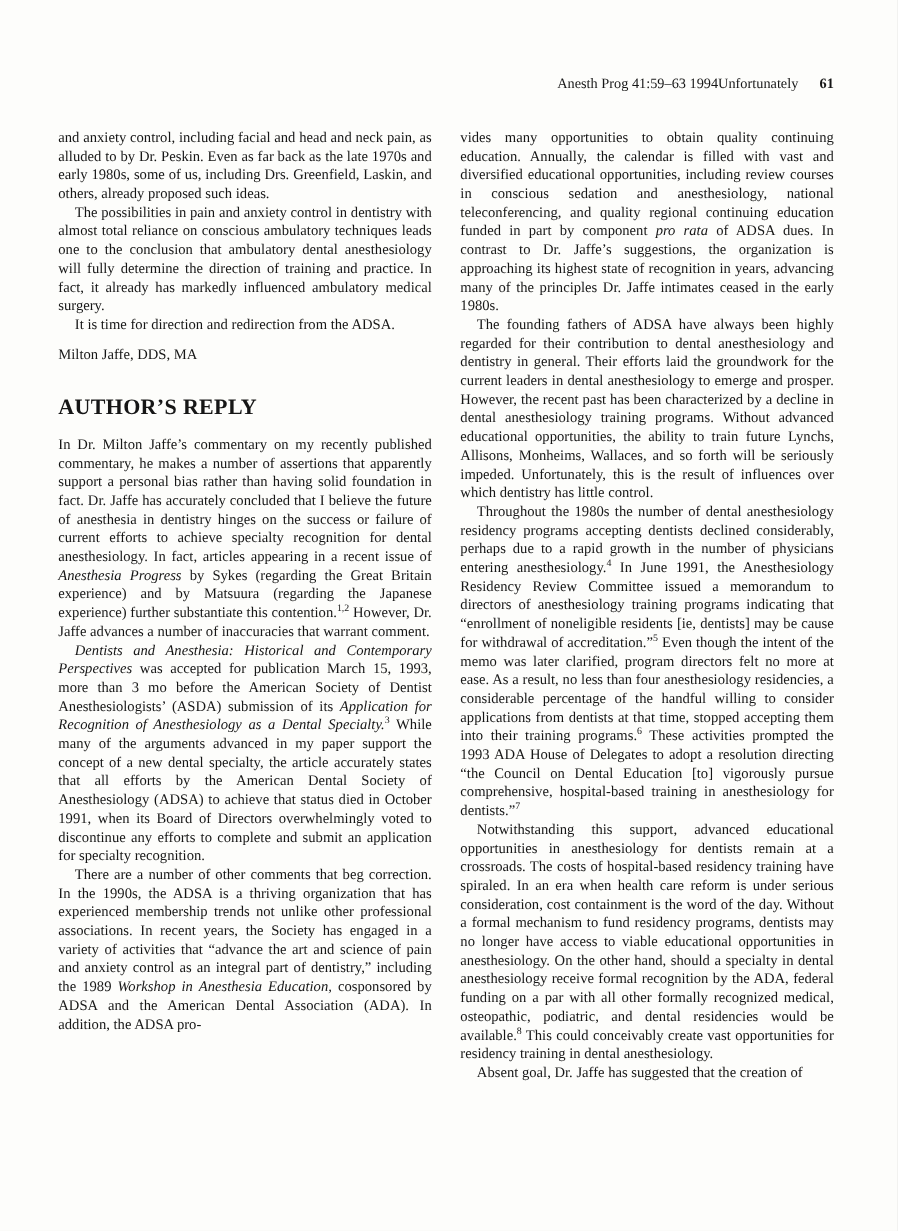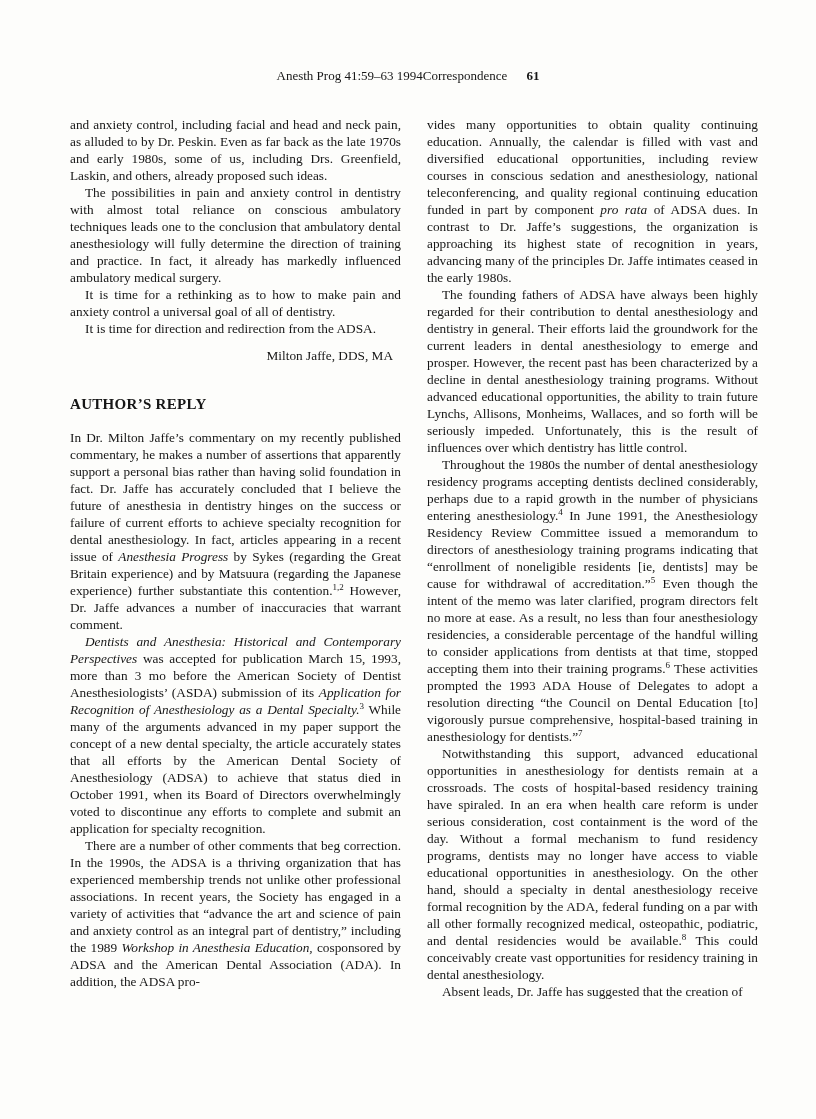--- a/index.html
+++ b/index.html
@@ -17,34 +17,34 @@
     color: #161616;
     box-sizing: border-box;
     overflow: hidden;
   }
   .header {
     position: absolute;
     top: 68px;
     left: 58px;
     right: 58px;
     display: flex;
-    justify-content: center;
+    justify-content: flex-end;
     align-items: baseline;
     font-size: 13px;
   }
   .header-right { white-space: nowrap; }
   .page-num {
     font-weight: bold;
     margin-left: 16px;
     margin-top: 32px;
   }
   .columns {
     position: absolute;
     top: 116px;
-    left: 70px;
+    left: 53px;
     right: 58px;
     display: flex;
     gap: 26px;
   }
   .column {
     flex: 1;
     min-width: 0;
     font-size: 13.3px;
     line-height: 17px;
     text-align: justify;
@@ -52,56 +52,54 @@
   .para { margin: 0; }
   .para.indent { text-indent: 15px; }
   i { }
   sup {
     font-size: 9px;
     line-height: 0;
     vertical-align: super;
   }
   .signature {
     margin: 10px 0 0 0;
-    text-align: right;
     padding-right: 8px;
   }
   .reply-heading {
-    font-size: 15px;
+    font-size: 20px;
     font-weight: bold;
     letter-spacing: 0.3px;
     margin: 32px 0 16px 0;
   }
 </style>
 </head>
 <body>
 
 <div class="page">
   <div class="header">
     <span class="journal-ref">Anesth Prog 41:59–63 1994</span>
     <span class="header-right">
-      <span>Correspondence</span>
+      <span>Unfortunately</span>
       <span class="page-num">61</span>
     </span>
   </div>
   <div class="columns">
     <div class="column">
         <p class="para"><span>and anxiety control, including facial and head and neck pain, as alluded to by Dr. Peskin. Even as far back as the late 1970s and early 1980s, some of us, including Drs. Greenfield, Laskin, and others, already proposed such ideas.</span></p>
         <p class="para indent"><span>The possibilities in pain and anxiety control in dentistry with almost total reliance on conscious ambulatory techniques leads one to the conclusion that ambulatory dental anesthesiology will fully determine the direction of training and practice. In fact, it already has markedly influenced ambulatory medical surgery.</span></p>
-        <p class="para indent"><span>It is time for a rethinking as to how to make pain and anxiety control a universal goal of all of dentistry.</span></p>
         <p class="para indent"><span>It is time for direction and redirection from the ADSA.</span></p>
         <div class="signature">
           <div>Milton Jaffe, DDS, MA</div>
         </div>
         <h2 class="reply-heading">AUTHOR’S REPLY</h2>
         <p class="para"><span>In Dr. Milton Jaffe’s commentary on my recently published commentary, he makes a number of assertions that apparently support a personal bias rather than having solid foundation in fact. Dr. Jaffe has accurately concluded that I believe the future of anesthesia in dentistry hinges on the success or failure of current efforts to achieve specialty recognition for dental anesthesiology. In fact, articles appearing in a recent issue of </span><i>Anesthesia Progress</i><span> by Sykes (regarding the Great Britain experience) and by Matsuura (regarding the Japanese experience) further substantiate this contention.</span><sup>1,2</sup><span> However, Dr. Jaffe advances a number of inaccuracies that warrant comment.</span></p>
         <p class="para indent"><i>Dentists and Anesthesia: Historical and Contemporary Perspectives</i><span> was accepted for publication March 15, 1993, more than 3 mo before the American Society of Dentist Anesthesiologists’ (ASDA) submission of its </span><i>Application for Recognition of Anesthesiology as a Dental Specialty.</i><sup>3</sup><span> While many of the arguments advanced in my paper support the concept of a new dental specialty, the article accurately states that all efforts by the American Dental Society of Anesthesiology (ADSA) to achieve that status died in October 1991, when its Board of Directors overwhelmingly voted to discontinue any efforts to complete and submit an application for specialty recognition.</span></p>
         <p class="para indent"><span>There are a number of other comments that beg correction. In the 1990s, the ADSA is a thriving organization that has experienced membership trends not unlike other professional associations. In recent years, the Society has engaged in a variety of activities that “advance the art and science of pain and anxiety control as an integral part of dentistry,” including the 1989 </span><i>Workshop in Anesthesia Education,</i><span> cosponsored by ADSA and the American Dental Association (ADA). In addition, the ADSA pro-</span></p>
       </div>
     <div class="column">
         <p class="para"><span>vides many opportunities to obtain quality continuing education. Annually, the calendar is filled with vast and diversified educational opportunities, including review courses in conscious sedation and anesthesiology, national teleconferencing, and quality regional continuing education funded in part by component </span><i>pro rata</i><span> of ADSA dues. In contrast to Dr. Jaffe’s suggestions, the organization is approaching its highest state of recognition in years, advancing many of the principles Dr. Jaffe intimates ceased in the early 1980s.</span></p>
         <p class="para indent"><span>The founding fathers of ADSA have always been highly regarded for their contribution to dental anesthesiology and dentistry in general. Their efforts laid the groundwork for the current leaders in dental anesthesiology to emerge and prosper. However, the recent past has been characterized by a decline in dental anesthesiology training programs. Without advanced educational opportunities, the ability to train future Lynchs, Allisons, Monheims, Wallaces, and so forth will be seriously impeded. Unfortunately, this is the result of influences over which dentistry has little control.</span></p>
         <p class="para indent"><span>Throughout the 1980s the number of dental anesthesiology residency programs accepting dentists declined considerably, perhaps due to a rapid growth in the number of physicians entering anesthesiology.</span><sup>4</sup><span> In June 1991, the Anesthesiology Residency Review Committee issued a memorandum to directors of anesthesiology training programs indicating that “enrollment of noneligible residents [ie, dentists] may be cause for withdrawal of accreditation.”</span><sup>5</sup><span> Even though the intent of the memo was later clarified, program directors felt no more at ease. As a result, no less than four anesthesiology residencies, a considerable percentage of the handful willing to consider applications from dentists at that time, stopped accepting them into their training programs.</span><sup>6</sup><span> These activities prompted the 1993 ADA House of Delegates to adopt a resolution directing “the Council on Dental Education [to] vigorously pursue comprehensive, hospital-based training in anesthesiology for dentists.”</span><sup>7</sup></p>
         <p class="para indent"><span>Notwithstanding this support, advanced educational opportunities in anesthesiology for dentists remain at a crossroads. The costs of hospital-based residency training have spiraled. In an era when health care reform is under serious consideration, cost containment is the word of the day. Without a formal mechanism to fund residency programs, dentists may no longer have access to viable educational opportunities in anesthesiology. On the other hand, should a specialty in dental anesthesiology receive formal recognition by the ADA, federal funding on a par with all other formally recognized medical, osteopathic, podiatric, and dental residencies would be available.</span><sup>8</sup><span> This could conceivably create vast opportunities for residency training in dental anesthesiology.</span></p>
-        <p class="para indent"><span>Absent leads, Dr. Jaffe has suggested that the creation of</span></p>
+        <p class="para indent"><span>Absent goal, Dr. Jaffe has suggested that the creation of</span></p>
       </div>
   </div>
 </div>
 
 </body></html>

